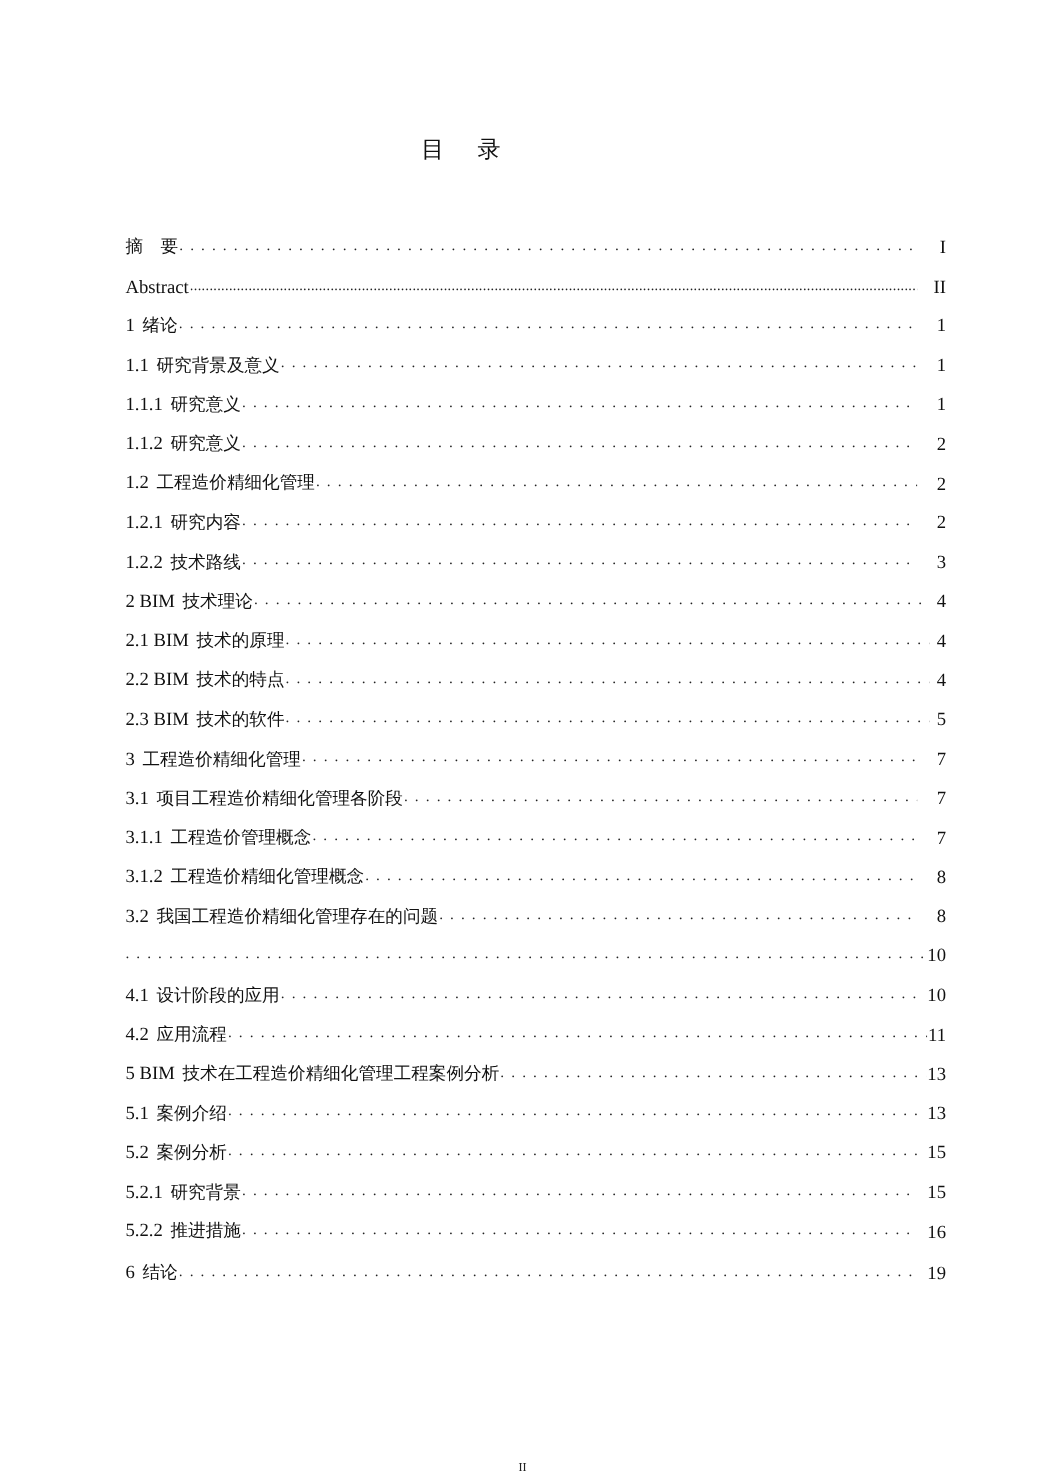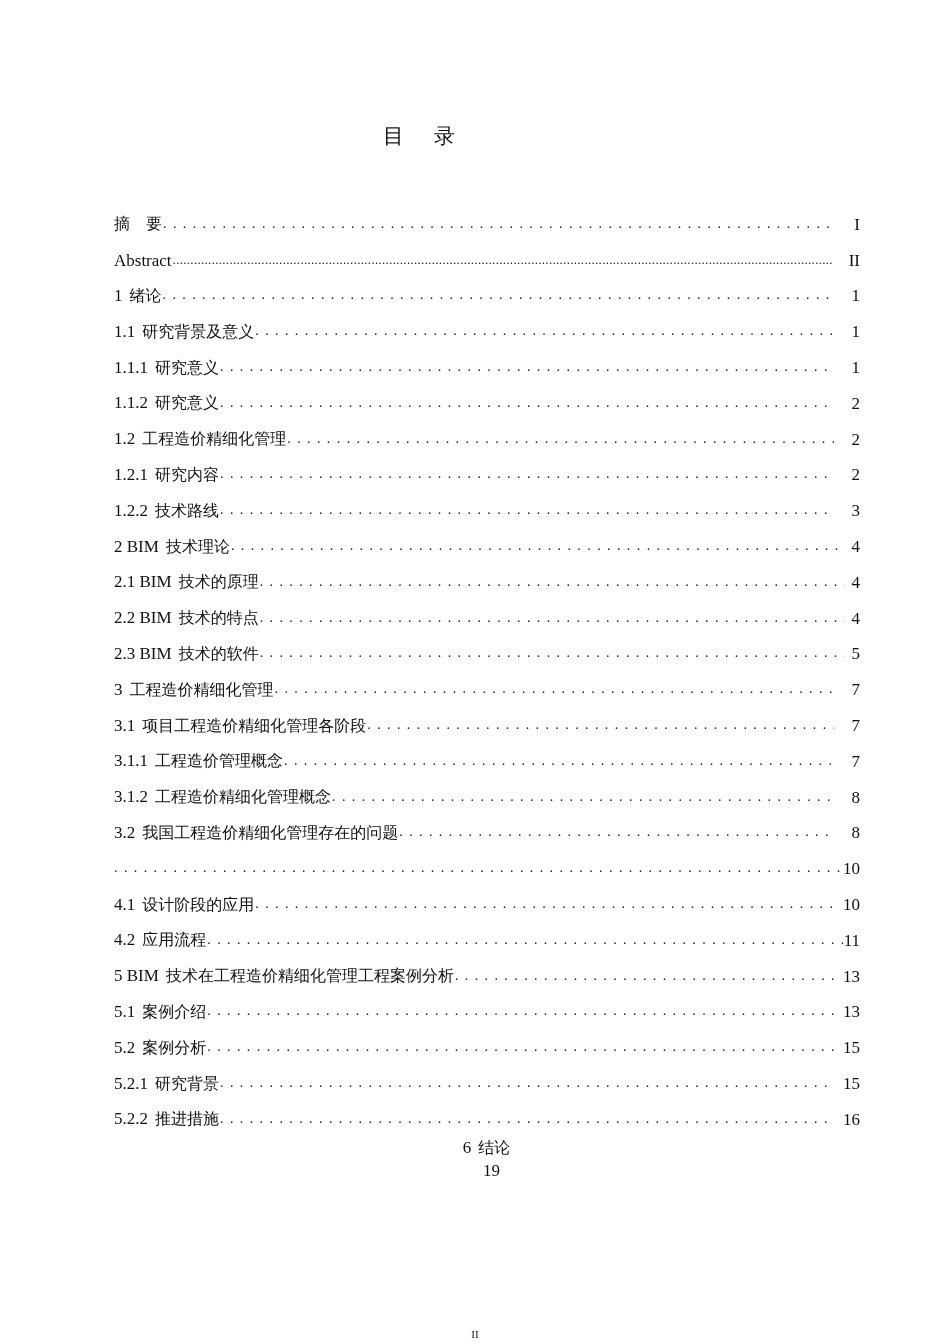--- a/index.html
+++ b/index.html
@@ -230,20 +230,20 @@
     <div class="toc-row gap-after-num">
       <span class="toc-label"><span class="num">5.2.1</span><span class="txt">研究背景</span></span>
       <span class="toc-leader"></span>
       <span class="toc-page">15</span>
     </div>
     <div class="toc-row gap-after-num">
       <span class="toc-label"><span class="num">5.2.2</span><span class="txt">推进措施</span></span>
       <span class="toc-leader"></span>
       <span class="toc-page">16</span>
     </div>
-    <div class="toc-row gap-after-num" style="height: 40px; flex-direction: column;">
+    <div class="toc-row gap-after-num" style="height: 40px;">
       <span class="toc-label"><span class="num">6</span><span class="txt">结论</span></span>
       <span class="toc-leader"></span>
       <span class="toc-page">19</span>
     </div>
   </div>
 
 <div class="footer-page">II</div>
 
 </body></html>

